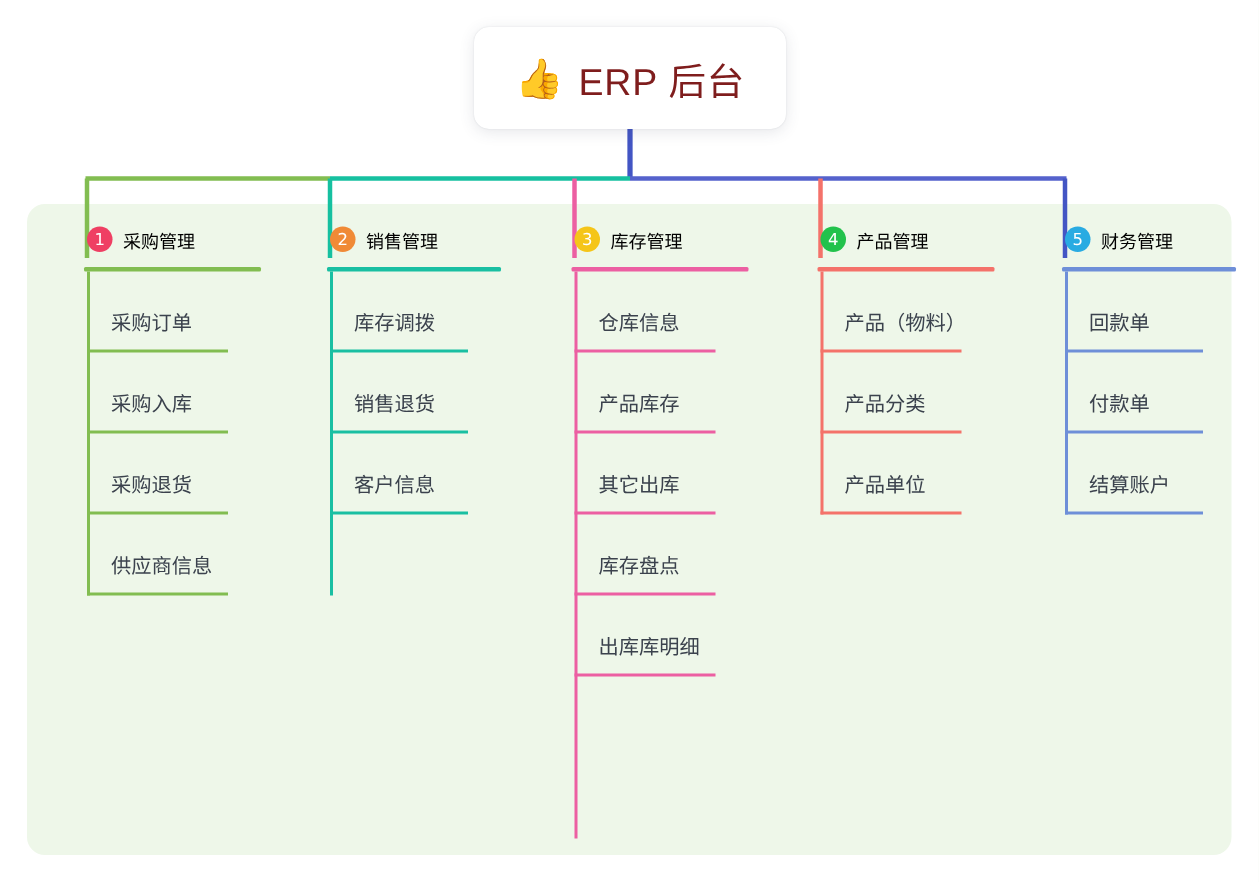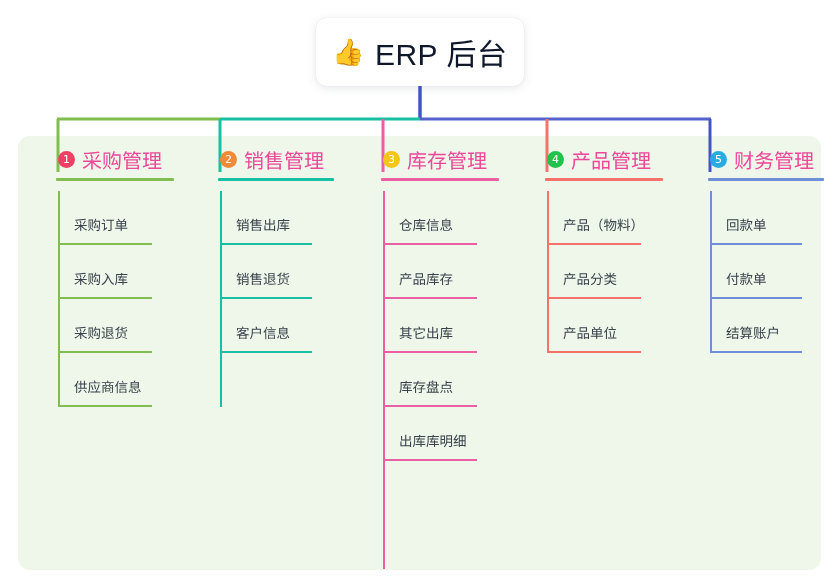--- a/index.html
+++ b/index.html
@@ -34,22 +34,22 @@
     justify-content: center;
     gap: 10px;
     z-index: 40;
   }
   #title-card .emoji {
     font-size: 26px;
     line-height: 1;
     display: inline-block;
   }
   #title-card .ttl {
-    font-size: 30px;
-    color: #0f172a;
+    font-size: 25px;
+    color: #7f1d1d;
     letter-spacing: 0.5px;
     white-space: nowrap;
   }
 
   
   #panel {
     position: absolute;
     left: 18px;
     top: 136px;
     width: 803px;
@@ -87,32 +87,32 @@
     height: 17px;
     border-radius: 50%;
     color: #ffffff;
     font-size: 11px;
     line-height: 17px;
     text-align: center;
     flex: 0 0 auto;
     font-family: "DejaVu Sans", sans-serif;
   }
   .col-title {
-    font-size: 20px;
-    color: #ec4899;
+    font-size: 12px;
+    color: #000000;
     white-space: nowrap;
   }
   .head-rule {
     height: 3px;
     margin-top: 6px;
     border-radius: 1px;
   }
   .items {
     position: relative;
-    margin-top: 10px;
+    margin-top: 0;
   }
   .trunk {
     position: absolute;
     left: 20px;
     top: 0;
     width: 2px;
   }
   .item {
     position: relative;
     height: 54px;
@@ -187,21 +187,21 @@
       </div>
       <div class="col" style="left: 200px; width: 148px;">
         <div class="col-head">
           <span class="badge" style="background: rgb(240, 138, 54);">2</span>
           <span class="col-title">销售管理</span>
         </div>
         <div class="head-rule" style="background: rgb(25, 191, 162); width: 116px; margin-left: 18px;"></div>
         <div class="items">
           <div class="trunk" style="background: rgb(25, 191, 162); height: 216px;"></div>
           <div class="item">
-            <span class="lbl">销售出库</span>
+            <span class="lbl">库存调拨</span>
             <div class="rule" style="background: rgb(25, 191, 162); width: 92px;"></div>
           </div>
           <div class="item">
             <span class="lbl">销售退货</span>
             <div class="rule" style="background: rgb(25, 191, 162); width: 92px;"></div>
           </div>
           <div class="item">
             <span class="lbl">客户信息</span>
             <div class="rule" style="background: rgb(25, 191, 162); width: 92px;"></div>
           </div>

